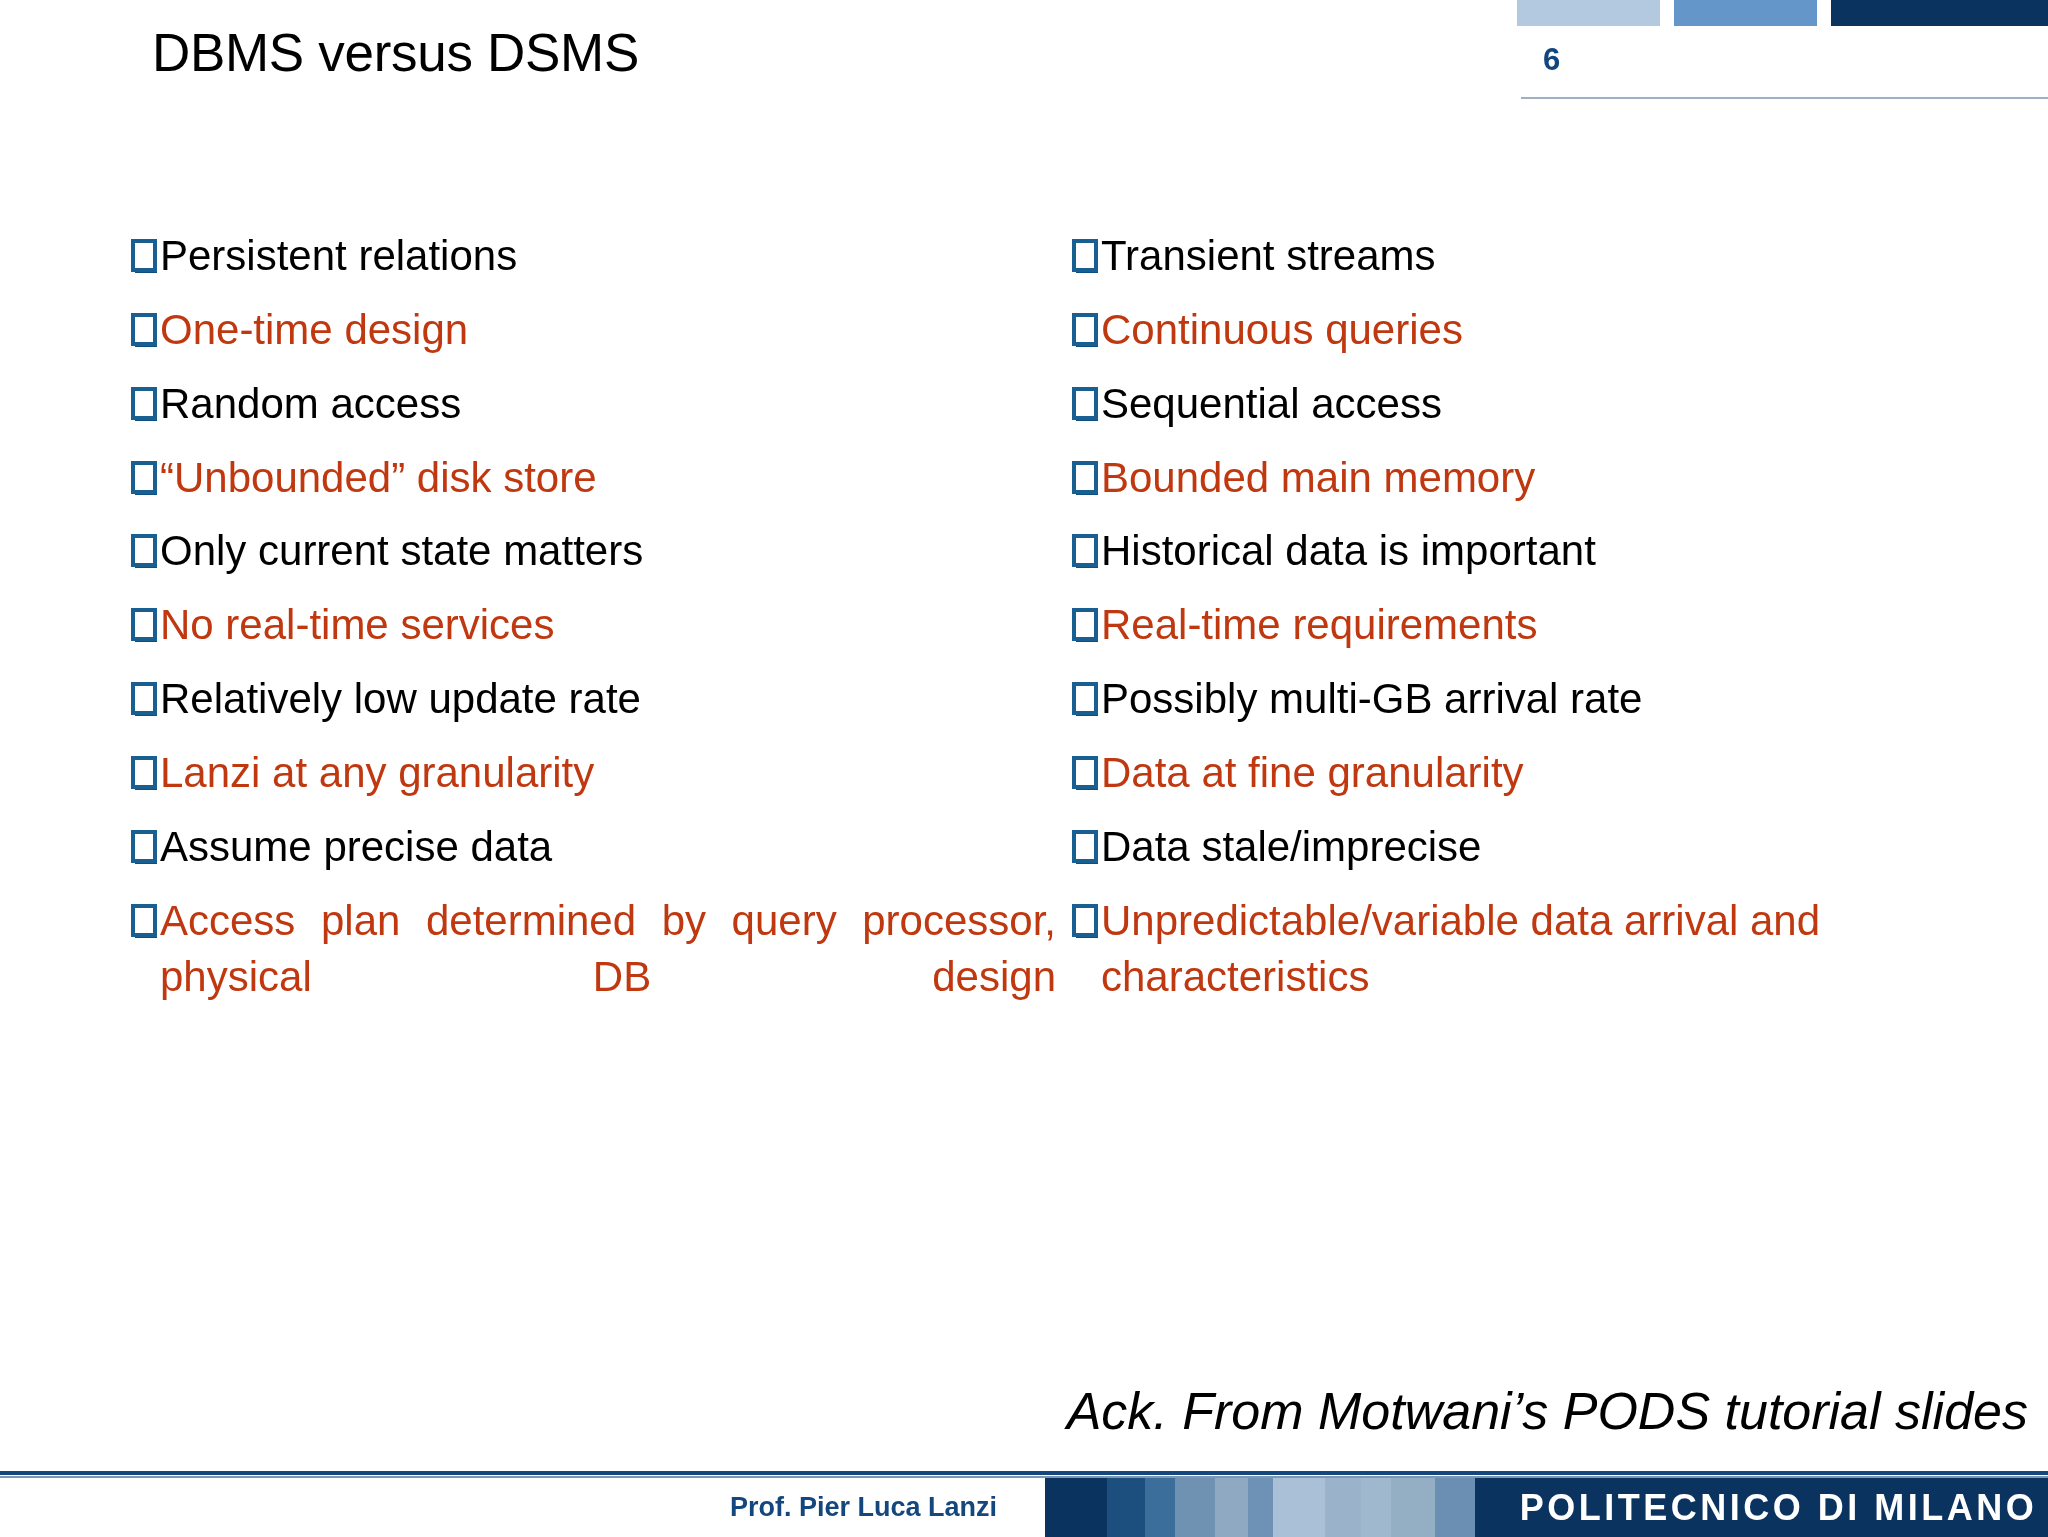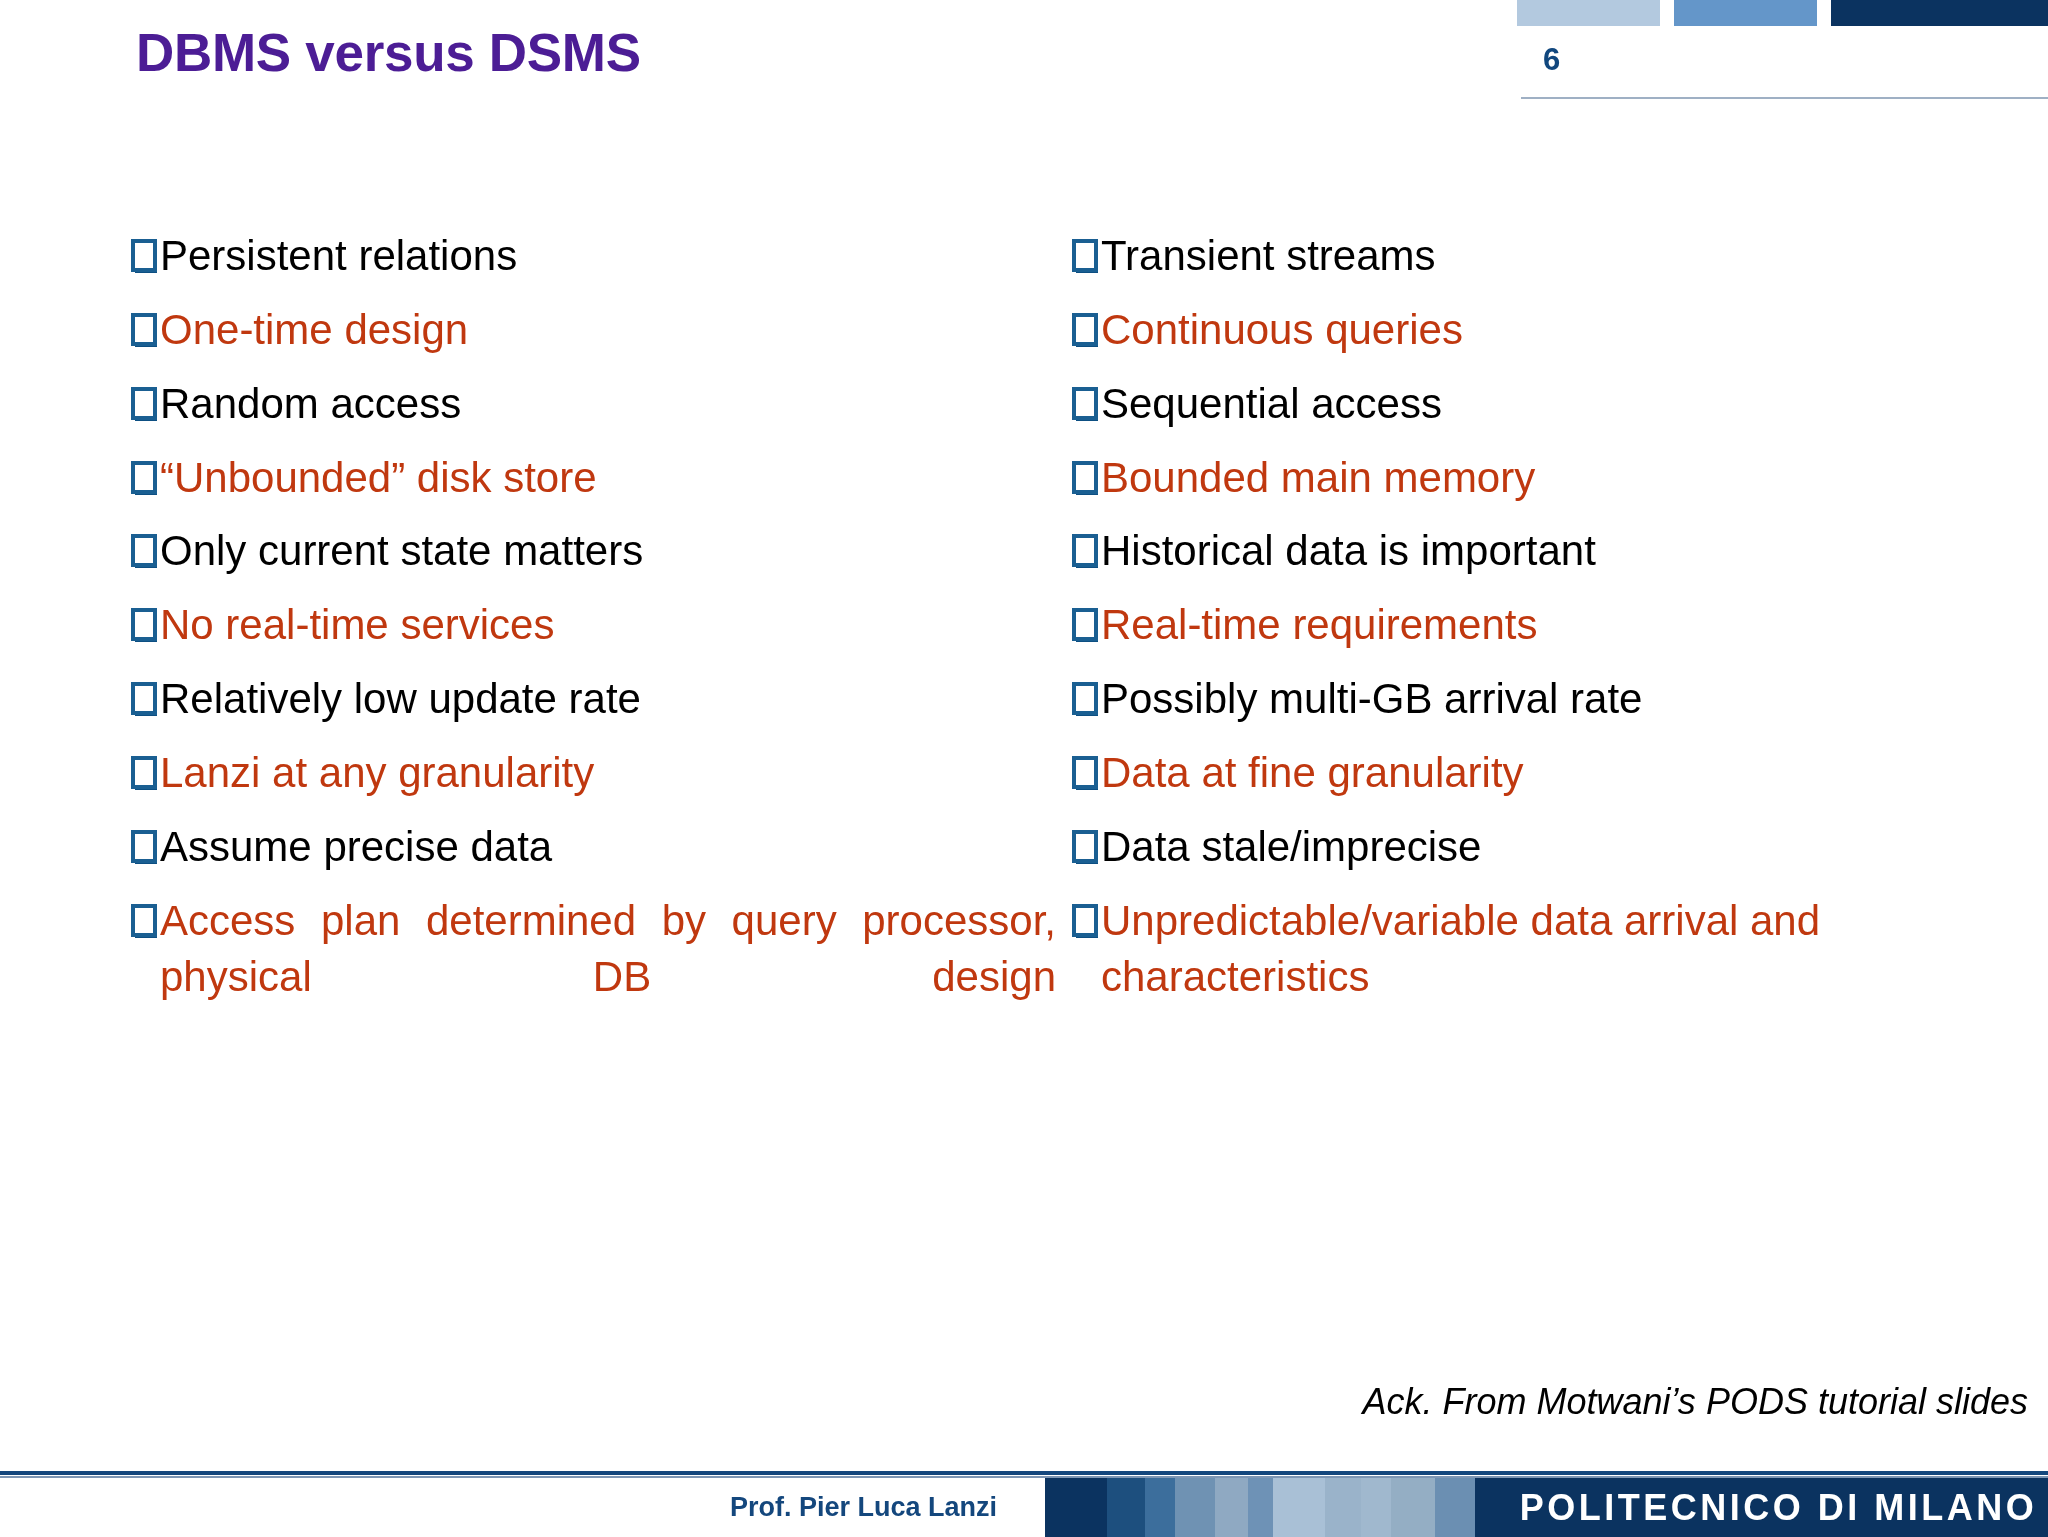--- a/index.html
+++ b/index.html
@@ -27,25 +27,25 @@
     gap: 14px;
   }
   .deco-block { height: 26px; }
   .deco-block.b1 { width: 143px; background: #b3c9df; }
   .deco-block.b2 { width: 143px; background: #6496c9; }
   .deco-block.b3 { width: 217px; background: #0b3360; }
 
   
   .slide-title {
     position: absolute;
-    left: 136px;
+    left: 152px;
     top: 22px;
     font-size: 53px;
-    font-weight: bold;
-    color: #4c1d95;
+    font-weight: normal;
+    color: #000000;
     letter-spacing: -0.3px;
     white-space: nowrap;
   }
 
   
   .page-number {
     position: absolute;
     left: 1543px;
     top: 42px;
     font-size: 31px;
@@ -120,21 +120,21 @@
   .bullet-text.wrap::after { content: ""; display: inline-block; width: 100%; }
 
   .tone-dark   { color: #000000; }
   .tone-accent { color: #c0380f; }
 
   
   .ack {
     position: absolute;
     right: 20px;
     top: 1381px;
-    font-size: 36px;
+    font-size: 52px;
     font-style: italic;
     font-weight: normal;
     color: #000000;
     white-space: nowrap;
     text-align: right;
   }
 
   
   .footer-rule {
     position: absolute;

